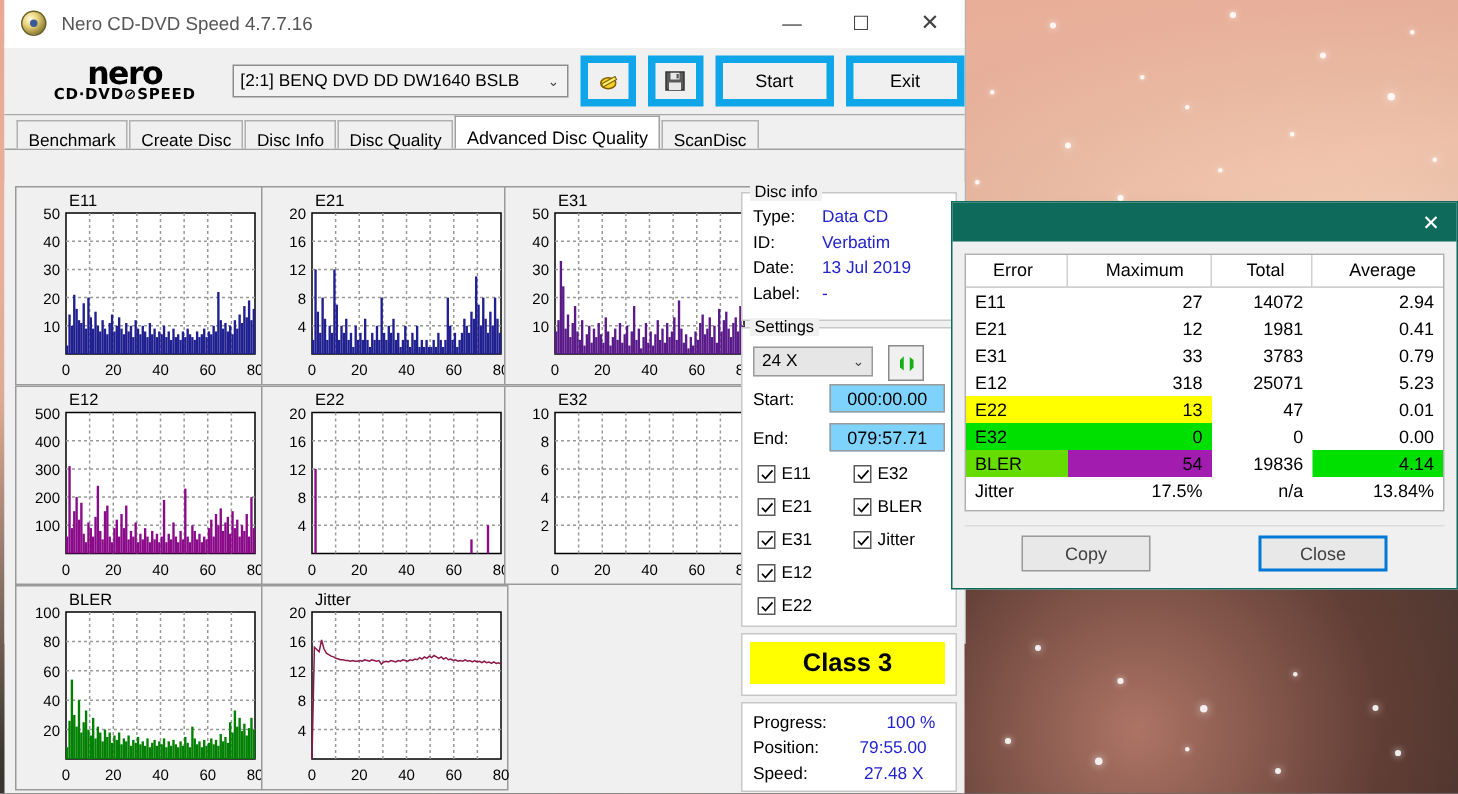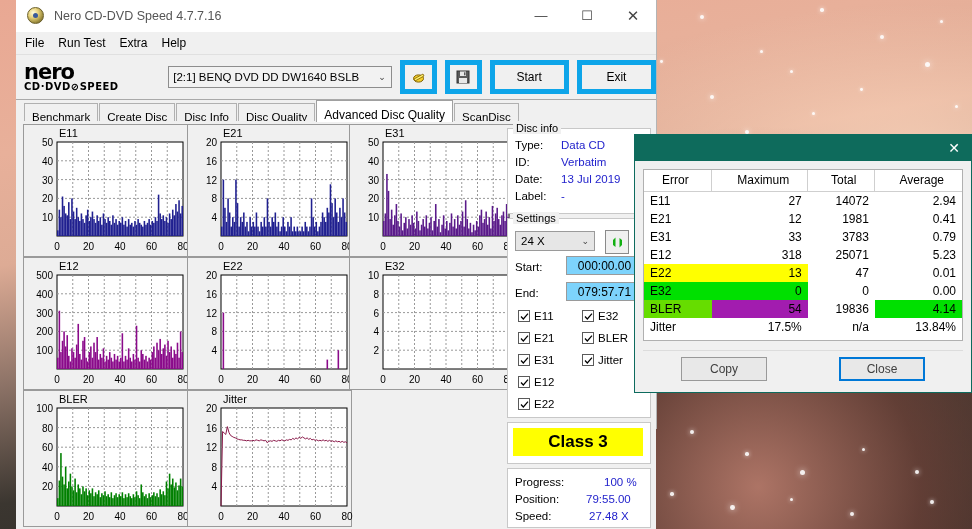--- a/index.html
+++ b/index.html
@@ -12,40 +12,40 @@
   #wallpaper{position:absolute;inset:0;
     background:
       radial-gradient(circle at 78% 92%, rgba(180,120,105,.95) 0%, rgba(120,70,60,.7) 18%, rgba(0,0,0,0) 40%),
       radial-gradient(ellipse 40% 22% at 72% 41%, rgba(255,255,240,.95) 0%, rgba(255,230,190,.5) 40%, rgba(0,0,0,0) 72%),
       radial-gradient(ellipse 60% 45% at 95% 30%, rgba(255,215,190,.85) 0%, rgba(0,0,0,0) 65%),
       radial-gradient(ellipse 70% 55% at 60% 78%, rgba(25,28,24,.96) 0%, rgba(40,42,36,.7) 45%, rgba(0,0,0,0) 78%),
       linear-gradient(170deg,#e9a893 0%,#e8b09a 22%,#ddab95 38%,#8d7367 55%,#3b3630 72%,#2a2723 100%);
   }
   #wallpaper .star{position:absolute;background:#fff;border-radius:50%;opacity:.9;}
   
-  #app-window{position:absolute;left:16px;top:0;width:640px;height:429px;
+  #app-window{position:absolute;left:3px;top:0;width:640px;height:429px;
     background:#f0f0f0;border-right:1px solid #b4b4b4;}
   .titlebar{height:31px;background:#fff;display:flex;align-items:center;
     border-bottom:1px solid #fff;}
   .tb-icon{width:17px;height:17px;margin-left:11px;border-radius:50%;
     background:radial-gradient(circle at 35% 32%,#fffde0 0%,#e8d27a 35%,#9a8a3c 70%,#5b5224 100%);
     border:1px solid #6a5f2a;box-sizing:border-box;position:relative;}
   .tb-icon::after{content:"";position:absolute;left:5px;top:5px;width:5px;height:5px;
     border-radius:50%;background:#3a5a9a;}
   .tb-title{margin-left:10px;color:#555;font-size:12.5px;}
   .tb-ctrl{width:46px;height:31px;display:flex;align-items:center;justify-content:center;
     color:#444;font-size:13px;line-height:1;}
   .tb-ctrl.close{font-size:15px;}
   .tb-spacer{flex:1;}
   .menubar{height:22px;background:#f0f0f0;display:flex;align-items:center;
     padding-left:9px;border-bottom:1px solid #e0e0e0;}
   .menubar span{margin-right:14px;color:#000;font-size:12px;}
   .toolbar{height:44px;background:#f0f0f0;display:flex;align-items:center;
     border-bottom:1px solid #a9a9a9;}
-  .nero-logo{width:150px;margin-left:8px;line-height:1;}
+  .nero-logo{width:150px;margin-left:8px;text-align:center;line-height:1;}
   .nero-logo .l1{font-family:"DejaVu Sans",sans-serif;font-weight:bold;font-size:21px;
     letter-spacing:-1px;color:#000;font-style:normal;}
   .nero-logo .l2{font-family:"DejaVu Sans",sans-serif;font-weight:bold;font-size:10px;
     letter-spacing:.5px;color:#000;margin-top:-1px;}
   .drive-select{width:232px;height:22px;background:#f2f2f2;border:1px solid #8d8d8d;
     display:flex;align-items:center;font-size:11.5px;padding:0 4px;box-sizing:border-box;
     color:#000;position:relative;}
   .drive-select .chev{position:absolute;right:5px;color:#444;font-size:9px;}
   .tb-btn{width:28px;height:24px;background:#f0f0f0;border:5px solid #0ea5e9;
     margin-left:8px;display:flex;align-items:center;justify-content:center;}
@@ -144,26 +144,20 @@
 
   <div class="titlebar">
     <div class="tb-icon"></div>
     <div class="tb-title">Nero CD-DVD Speed 4.7.7.16</div>
     <div class="tb-spacer"></div>
     <div class="tb-ctrl">—</div>
     <div class="tb-ctrl">☐</div>
     <div class="tb-ctrl close">✕</div>
   </div>
 
-  <div class="menubar">
-    <span>File</span>
-    <span>Run Test</span>
-    <span>Extra</span>
-    <span>Help</span>
-  </div>
 
   <div class="toolbar">
     <div class="nero-logo">
       <div class="l1">nero</div>
       <div class="l2">CD·DVD⊘SPEED</div>
     </div>
     <div class="drive-select">
       <span>[2:1]   BENQ DVD DD DW1640 BSLB</span>
       <span class="chev">⌄</span>
     </div>

